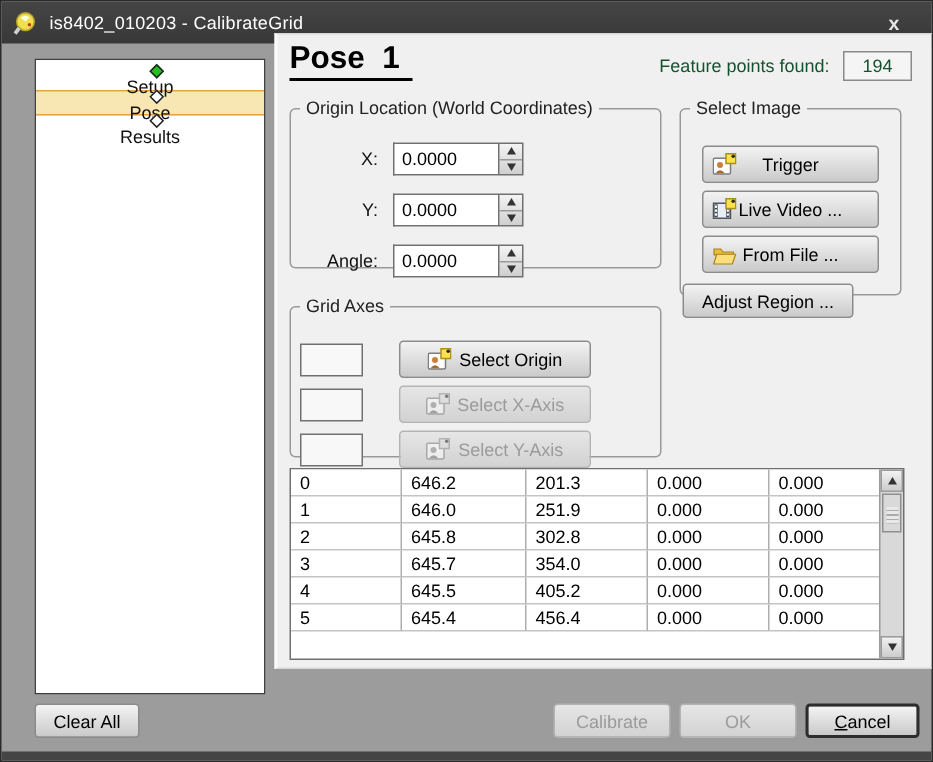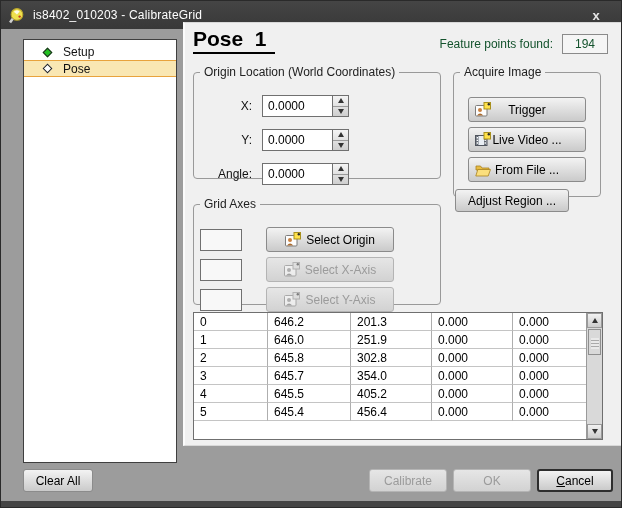--- a/index.html
+++ b/index.html
@@ -18,21 +18,21 @@
   .titlebar .title-text { flex:1; letter-spacing:.2px; }
   .close-btn {
     width:34px; height:22px; display:flex; align-items:center; justify-content:center;
     color:#e6e6e6; font-weight:bold; font-size:13px; cursor:default;
   }
   
   .tree {
     position:absolute; left:22px; top:38px; width:154px; height:424px;
     background:#fff; border:1px solid #3f3f3f; padding-top:4px; font-size:12px;
   }
-  .tree-item { height:16px; display:flex; align-items:center; color:#111; }
+  .tree-item { height:16px; display:flex; align-items:center; color:#111;flex-direction:column; }
   .tree-item .diamond {
     width:7px; height:7px; border:1px solid #222; transform:rotate(45deg);
     margin-left:20px; margin-right:12px; flex:none;
   }
   .diamond.filled { background:#22c122; }
   .diamond.hollow { background:#fff; }
   .tree-item.selected {
     background:#f9e7b3; border-top:1px solid #e8a33d; border-bottom:1px solid #e8a33d;
     height:17px;
   }
@@ -167,20 +167,24 @@
 
   <div class="tree">
     <div class="tree-item">
       <span class="diamond filled"></span>
       <span>Setup</span>
     </div>
     <div class="tree-item selected">
       <span class="diamond hollow"></span>
       <span>Pose</span>
     </div>
+    <div class="tree-item">
+      <span class="diamond hollow"></span>
+      <span>Results</span>
+    </div>
   </div>
 
   <div class="main">
     <div class="heading">Pose  1</div>
 
     <div class="fp-row">
       <span>Feature points found:</span>
       <span class="fp-value">194</span>
     </div>
 
@@ -224,21 +228,21 @@
               </span>
             <span class="sbtn">
                 <span class="tri-down"></span>
               </span>
           </span>
         </span>
       </div>
     </fieldset>
 
     <fieldset class="group" id="acquire-group">
-      <legend>Acquire Image</legend>
+      <legend>Select Image</legend>
       <button class="btn acq-btn" id="btn-trigger">
         <span class="bicon abs"><svg width="16" height="16" viewBox="0 0 16 16">
               <use href="#ic-camera-tag"></use>
             </svg></span>
         <span>Trigger</span>
       </button>
       <button class="btn acq-btn" id="btn-livevideo">
         <span class="bicon abs"><svg width="16" height="16" viewBox="0 0 16 16">
               <use href="#ic-film-tag"></use>
             </svg></span>

